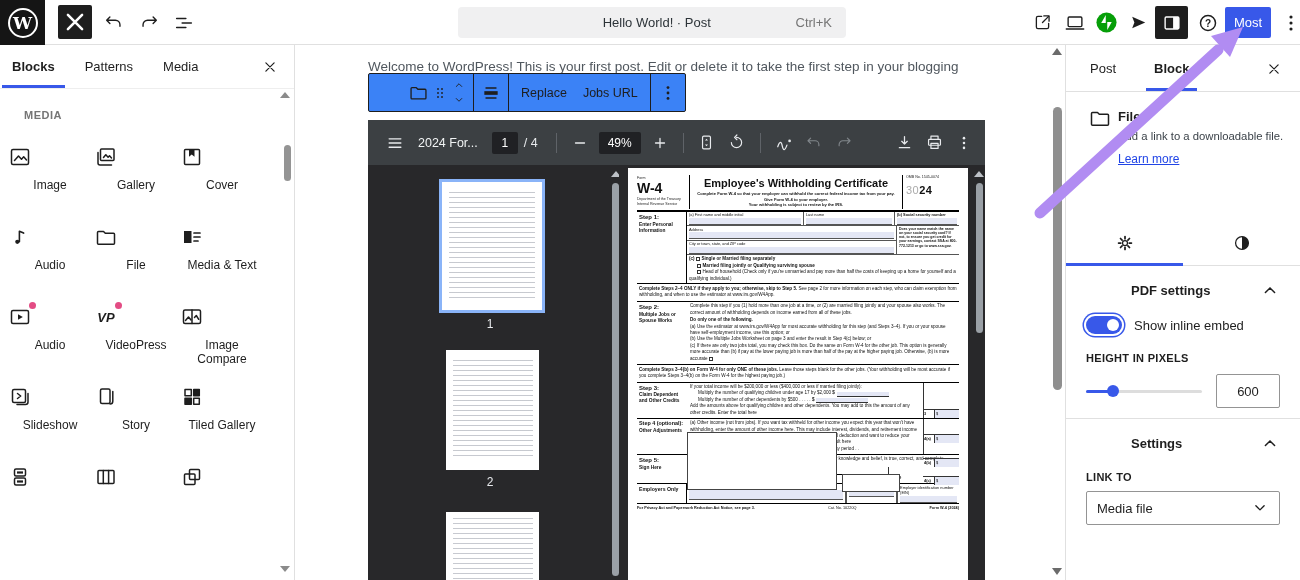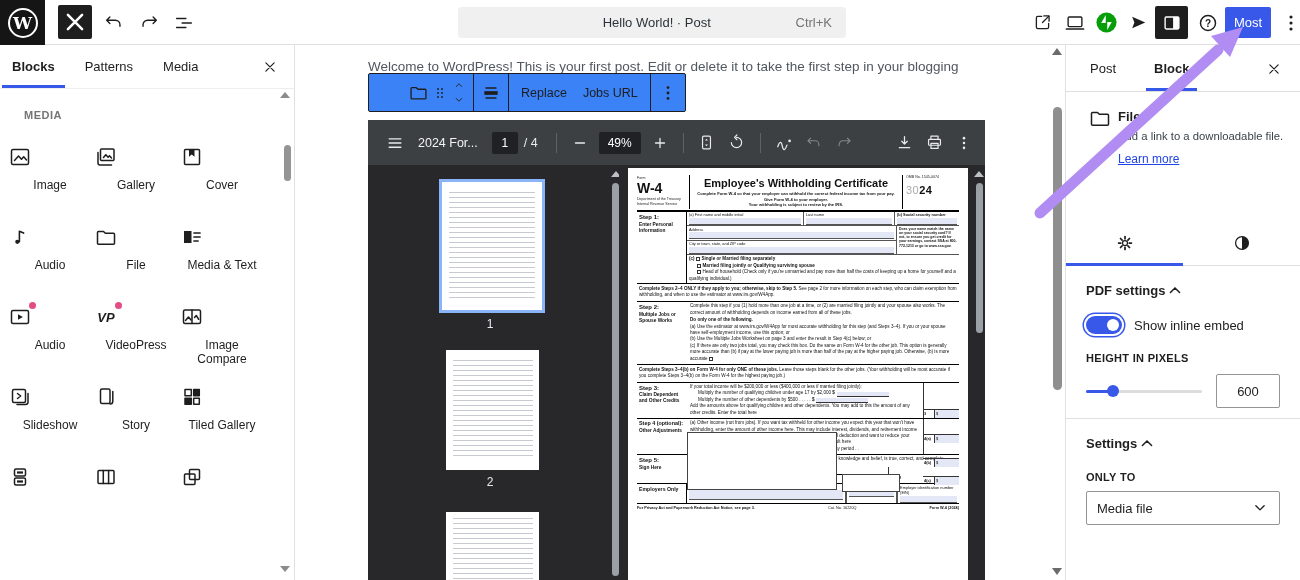--- a/index.html
+++ b/index.html
@@ -128,21 +128,21 @@
   .sb-card { position:relative; height:128px; }
   .sb-card .fic { position:absolute; left:22px; top:14px; width:24px; height:24px; }
   .sb-card .ttl { position:absolute; left:52px; top:17px; font-size:13px; font-weight:bold; color:#1e1e1e; }
   .sb-card .desc { position:absolute; left:52px; top:38px; width:176px; font-size:11.3px; color:#3c434a; }
   .sb-card .learn { position:absolute; left:52px; top:60px; font-size:12px; color:#2145e6; text-decoration:underline; }
   .sb-vtabs { position:relative; height:46px; border-bottom:1px solid #e0e0e0; display:flex; }
   .sb-vtab { flex:1; display:flex; align-items:center; justify-content:center; position:relative; }
   .sb-vtab .icon { width:20px; height:20px; }
   .sb-vtab.active::after { content:""; position:absolute; left:0; right:0; bottom:-1px; height:3px; background:#3858e9; }
   .panel { position:relative; padding:14px 20px 10px 20px; border-bottom:1px solid #e0e0e0; }
-  .panel-h { display:flex; align-items:center; }
+  .panel-h { display:flex; justify-content:space-between; align-items:center;margin-left:45px; }
   .panel-h .ph { font-size:13px; font-weight:bold; color:#1e1e1e; }
   .panel-h .icon { width:20px; height:20px; }
   .toggle-row { display:flex; align-items:center; gap:12px; margin-top:16px; }
   .toggle { width:36px; height:18px; border-radius:10px; position:relative; flex:0 0 auto; }
   .toggle.on { background:#3858e9; }
   .toggle.on::after { content:""; position:absolute; right:3px; top:3px; width:12px; height:12px; border-radius:50%; background:#fff; }
   .toggle.ring { box-shadow:0 0 0 2px #fff, 0 0 0 3.5px #3858e9; }
   .tog-label { font-size:13px; color:#1e1e1e; }
   .note { margin:8px 0 4px 48px; font-size:12px; color:#757575; line-height:1.4; width:162px; }
   .ctl-label { font-size:11px; font-weight:bold; color:#1e1e1e; letter-spacing:.3px; margin-top:18px; }
@@ -867,21 +867,21 @@
 
     <div class="panel" style="border-bottom:none">
       <div class="panel-h">
         <span class="ph">Settings</span>
         <span class="icon">
             <svg viewBox="0 0 24 24" fill="none" stroke="currentColor" stroke-width="1.5" stroke-linecap="round" stroke-linejoin="round">
               <path d="M6.5 15 12 9.5l5.5 5.5" stroke-width="1.8"></path>
             </svg>
           </span>
       </div>
-      <div class="ctl-label">ONLY TO</div>
+      <div class="ctl-label">LINK TO</div>
       <div class="select">
         <span>Media file</span>
         <span class="icon">
             <svg viewBox="0 0 24 24" fill="none" stroke="currentColor" stroke-width="1.5" stroke-linecap="round" stroke-linejoin="round">
               <path d="M6.5 9 12 14.5 17.5 9" stroke-width="1.8"></path>
             </svg>
           </span>
       </div>
 
     </div>

